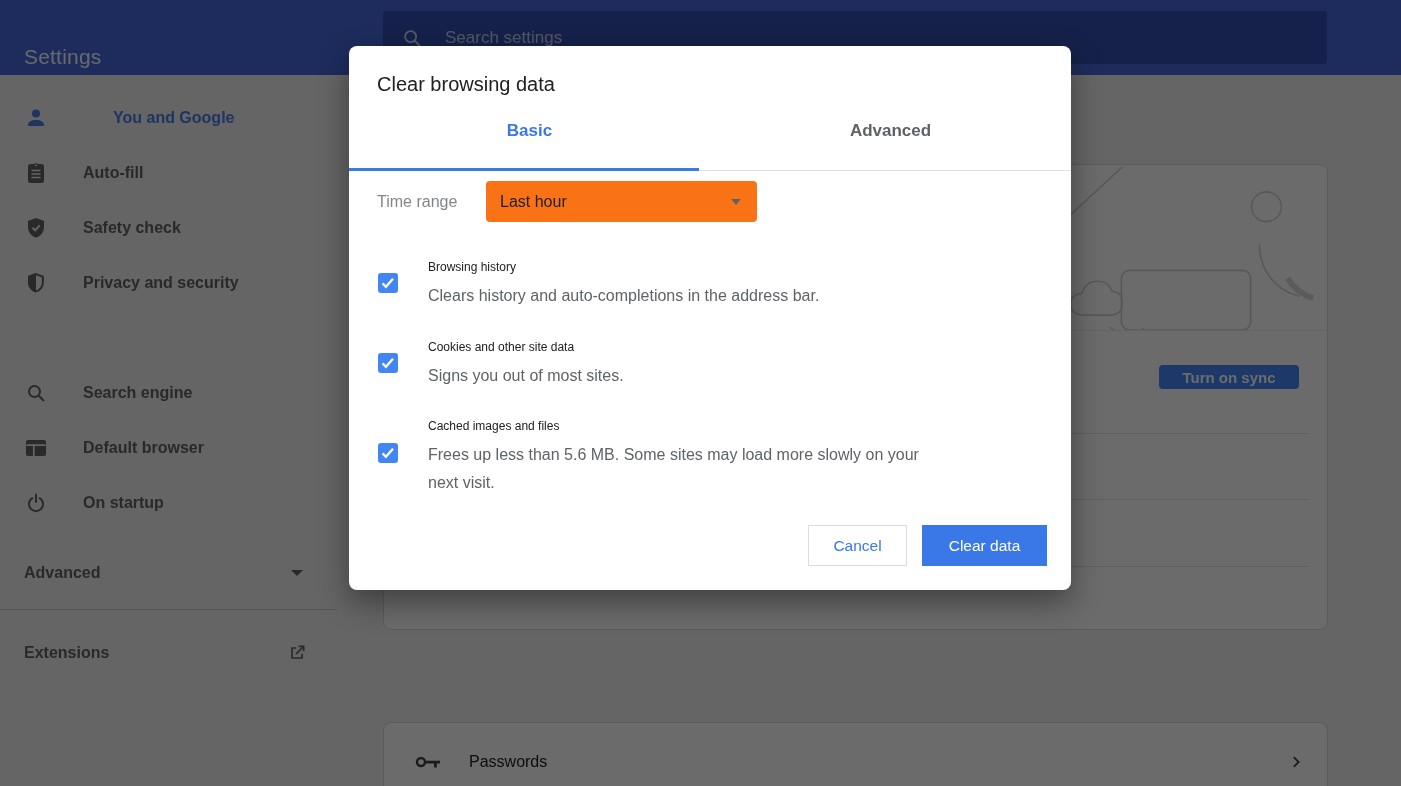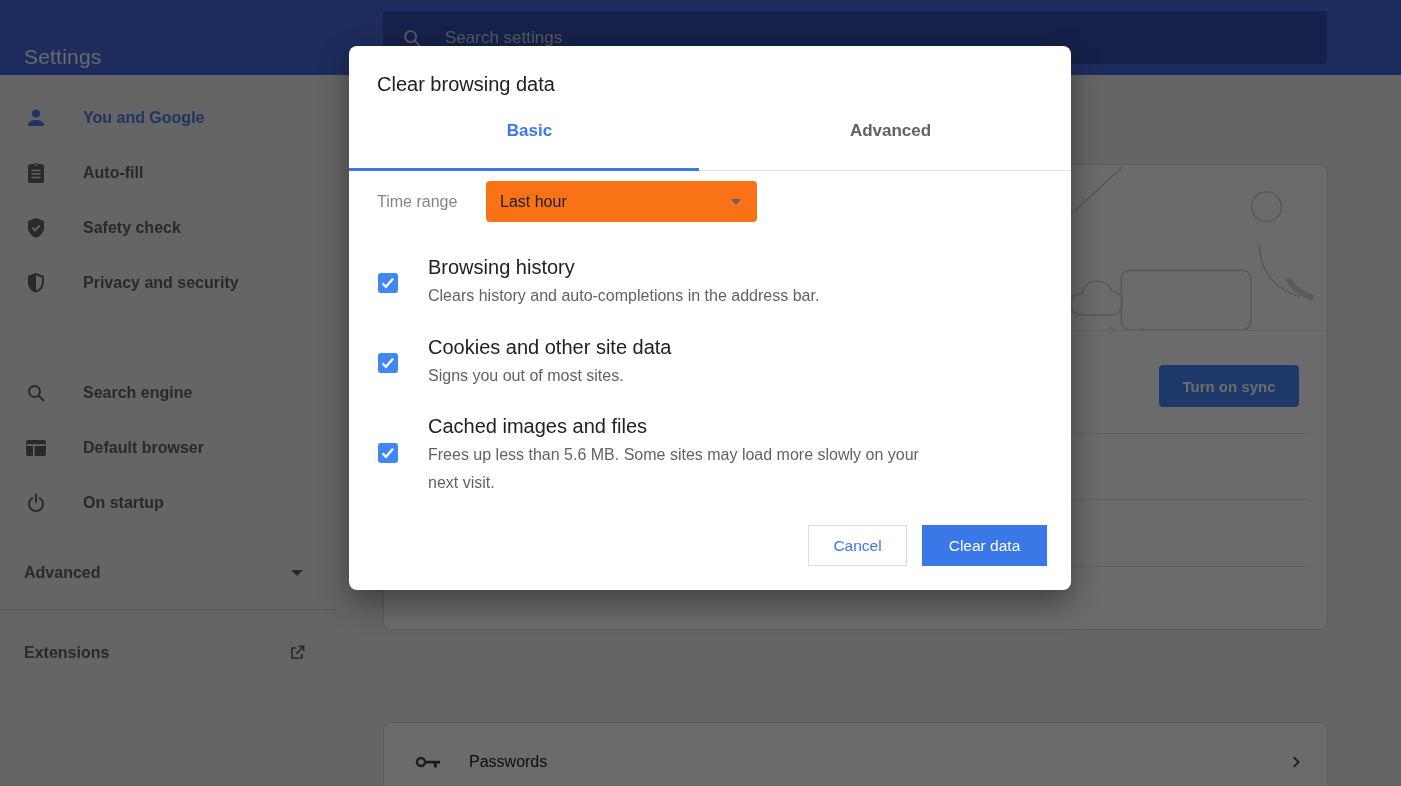--- a/index.html
+++ b/index.html
@@ -22,35 +22,35 @@
   .searchbar input{flex:1;margin-left:22px;background:transparent;border:none;outline:none;
     font-family:inherit;font-size:17px;color:#7dd3fc;}
   .searchbar input::placeholder{color:rgba(255,255,255,0.7);}
 
   
   .sidebar{position:absolute;left:0;top:75px;width:340px;bottom:0;}
   .menu-item{position:absolute;left:0;width:337px;height:55px;display:flex;align-items:center;
     padding-left:24px;cursor:pointer;color:var(--textSecondary);font-size:16px;font-weight:bold;}
   .menu-item .mi-icon{width:24px;height:24px;flex:0 0 auto;}
   .menu-item .mi-label{margin-left:35px;}
-  .menu-item.selected{color:var(--selectedItem);}
+  .menu-item.selected{color:var(--selectedItem);gap:30px;}
   .mrow{position:absolute;left:0;width:337px;height:44px;display:flex;align-items:center;
     padding-left:24px;color:var(--textSecondary);font-size:16px;font-weight:bold;cursor:pointer;}
   .mrow .spacer{flex:1;}
   .caret-down{width:0;height:0;border-left:6px solid transparent;border-right:6px solid transparent;
     border-top:6px solid var(--textSecondary);margin-right:34px;}
   .launch{width:20px;height:20px;margin-right:30px;color:var(--textSecondary);}
   .menu-divider{position:absolute;left:0;top:534px;width:337px;height:1px;background:#c9cbce;}
 
   
   .card{position:absolute;background:#fff;border:1px solid #d8dade;border-radius:8px;}
   .promo-card{left:383px;top:164px;width:945px;height:466px;}
   .banner{position:absolute;left:0;top:0;width:100%;height:166px;border-bottom:1px solid #ededed;}
   .banner svg{width:100%;height:100%;}
-  .sync-btn{position:absolute;left:775px;top:200px;width:140px;height:42px;background:var(--syncBtn);
+  .sync-btn{position:absolute;left:775px;top:200px;width:140px;height:24px;background:var(--syncBtn);
     color:#fff;font-size:15px;font-weight:bold;border:none;border-radius:4px;font-family:inherit;cursor:pointer;}
   .prow{position:absolute;left:18px;right:18px;height:1px;background:#e3e3e3;}
   .pw-card{left:383px;top:722px;width:945px;height:80px;border-bottom:none;border-radius:8px 8px 0 0;}
   .pw-row{position:absolute;left:0;top:0;width:100%;height:78px;display:flex;align-items:center;
     padding:0 22px 0 30px;cursor:pointer;}
   .pw-row .key{width:28px;height:22px;color:#3c4043;flex:0 0 auto;}
   .pw-row .pw-label{margin-left:27px;font-size:16px;color:var(--textPrimary);flex:1;}
   .pw-row .chev{width:18px;height:18px;color:#3c4043;}
 
   
@@ -64,21 +64,21 @@
   .tab.active{color:var(--accent);}
   .tab.active::after{content:"";position:absolute;left:0;bottom:-1px;width:97%;height:3px;background:var(--accent);}
   .tr-row{position:absolute;left:28px;top:135px;height:41px;display:flex;align-items:center;}
   .tr-label{font-size:16px;color:#82868c;width:109px;}
   .dropdown{width:271px;height:41px;background:#f97316;border-radius:4px;display:flex;align-items:center;
     padding:0 16px 0 14px;cursor:pointer;}
   .dropdown .dd-value{flex:1;font-size:16px;color:var(--textPrimary);}
   .dd-caret{width:0;height:0;border-left:5.5px solid transparent;border-right:5.5px solid transparent;
     border-top:6px solid var(--textSecondary);}
   .cbrow{position:absolute;left:28px;right:28px;padding-left:51px;}
-  .cbrow .cb-title{font-size:20px;line-height:24px;color:var(--textPrimary);}
+  .cbrow .cb-title{font-size:12px;line-height:24px;color:var(--textPrimary);}
   .cbrow .cb-desc{font-size:16px;line-height:28px;color:var(--textSecondary);margin-top:3px;max-width:512px;}
   .checkbox{position:absolute;left:1px;top:18px;width:20px;height:20px;border-radius:3px;
     background:var(--checkboxBlue);cursor:pointer;}
   .cbrow.third .checkbox{top:29px;}
   .checkbox svg{width:100%;height:100%;display:block;}
   .dlg-buttons{position:absolute;right:24px;bottom:24px;display:flex;gap:15px;}
   .btn{height:41px;border-radius:0;font-family:inherit;font-size:15.5px;font-weight:normal;cursor:pointer;}
   .btn-cancel{width:99px;background:#fff;border:1px solid #dadce0;color:var(--accent);}
   .btn-confirm{width:125px;background:var(--accent);border:none;color:#fff;}
 </style>

